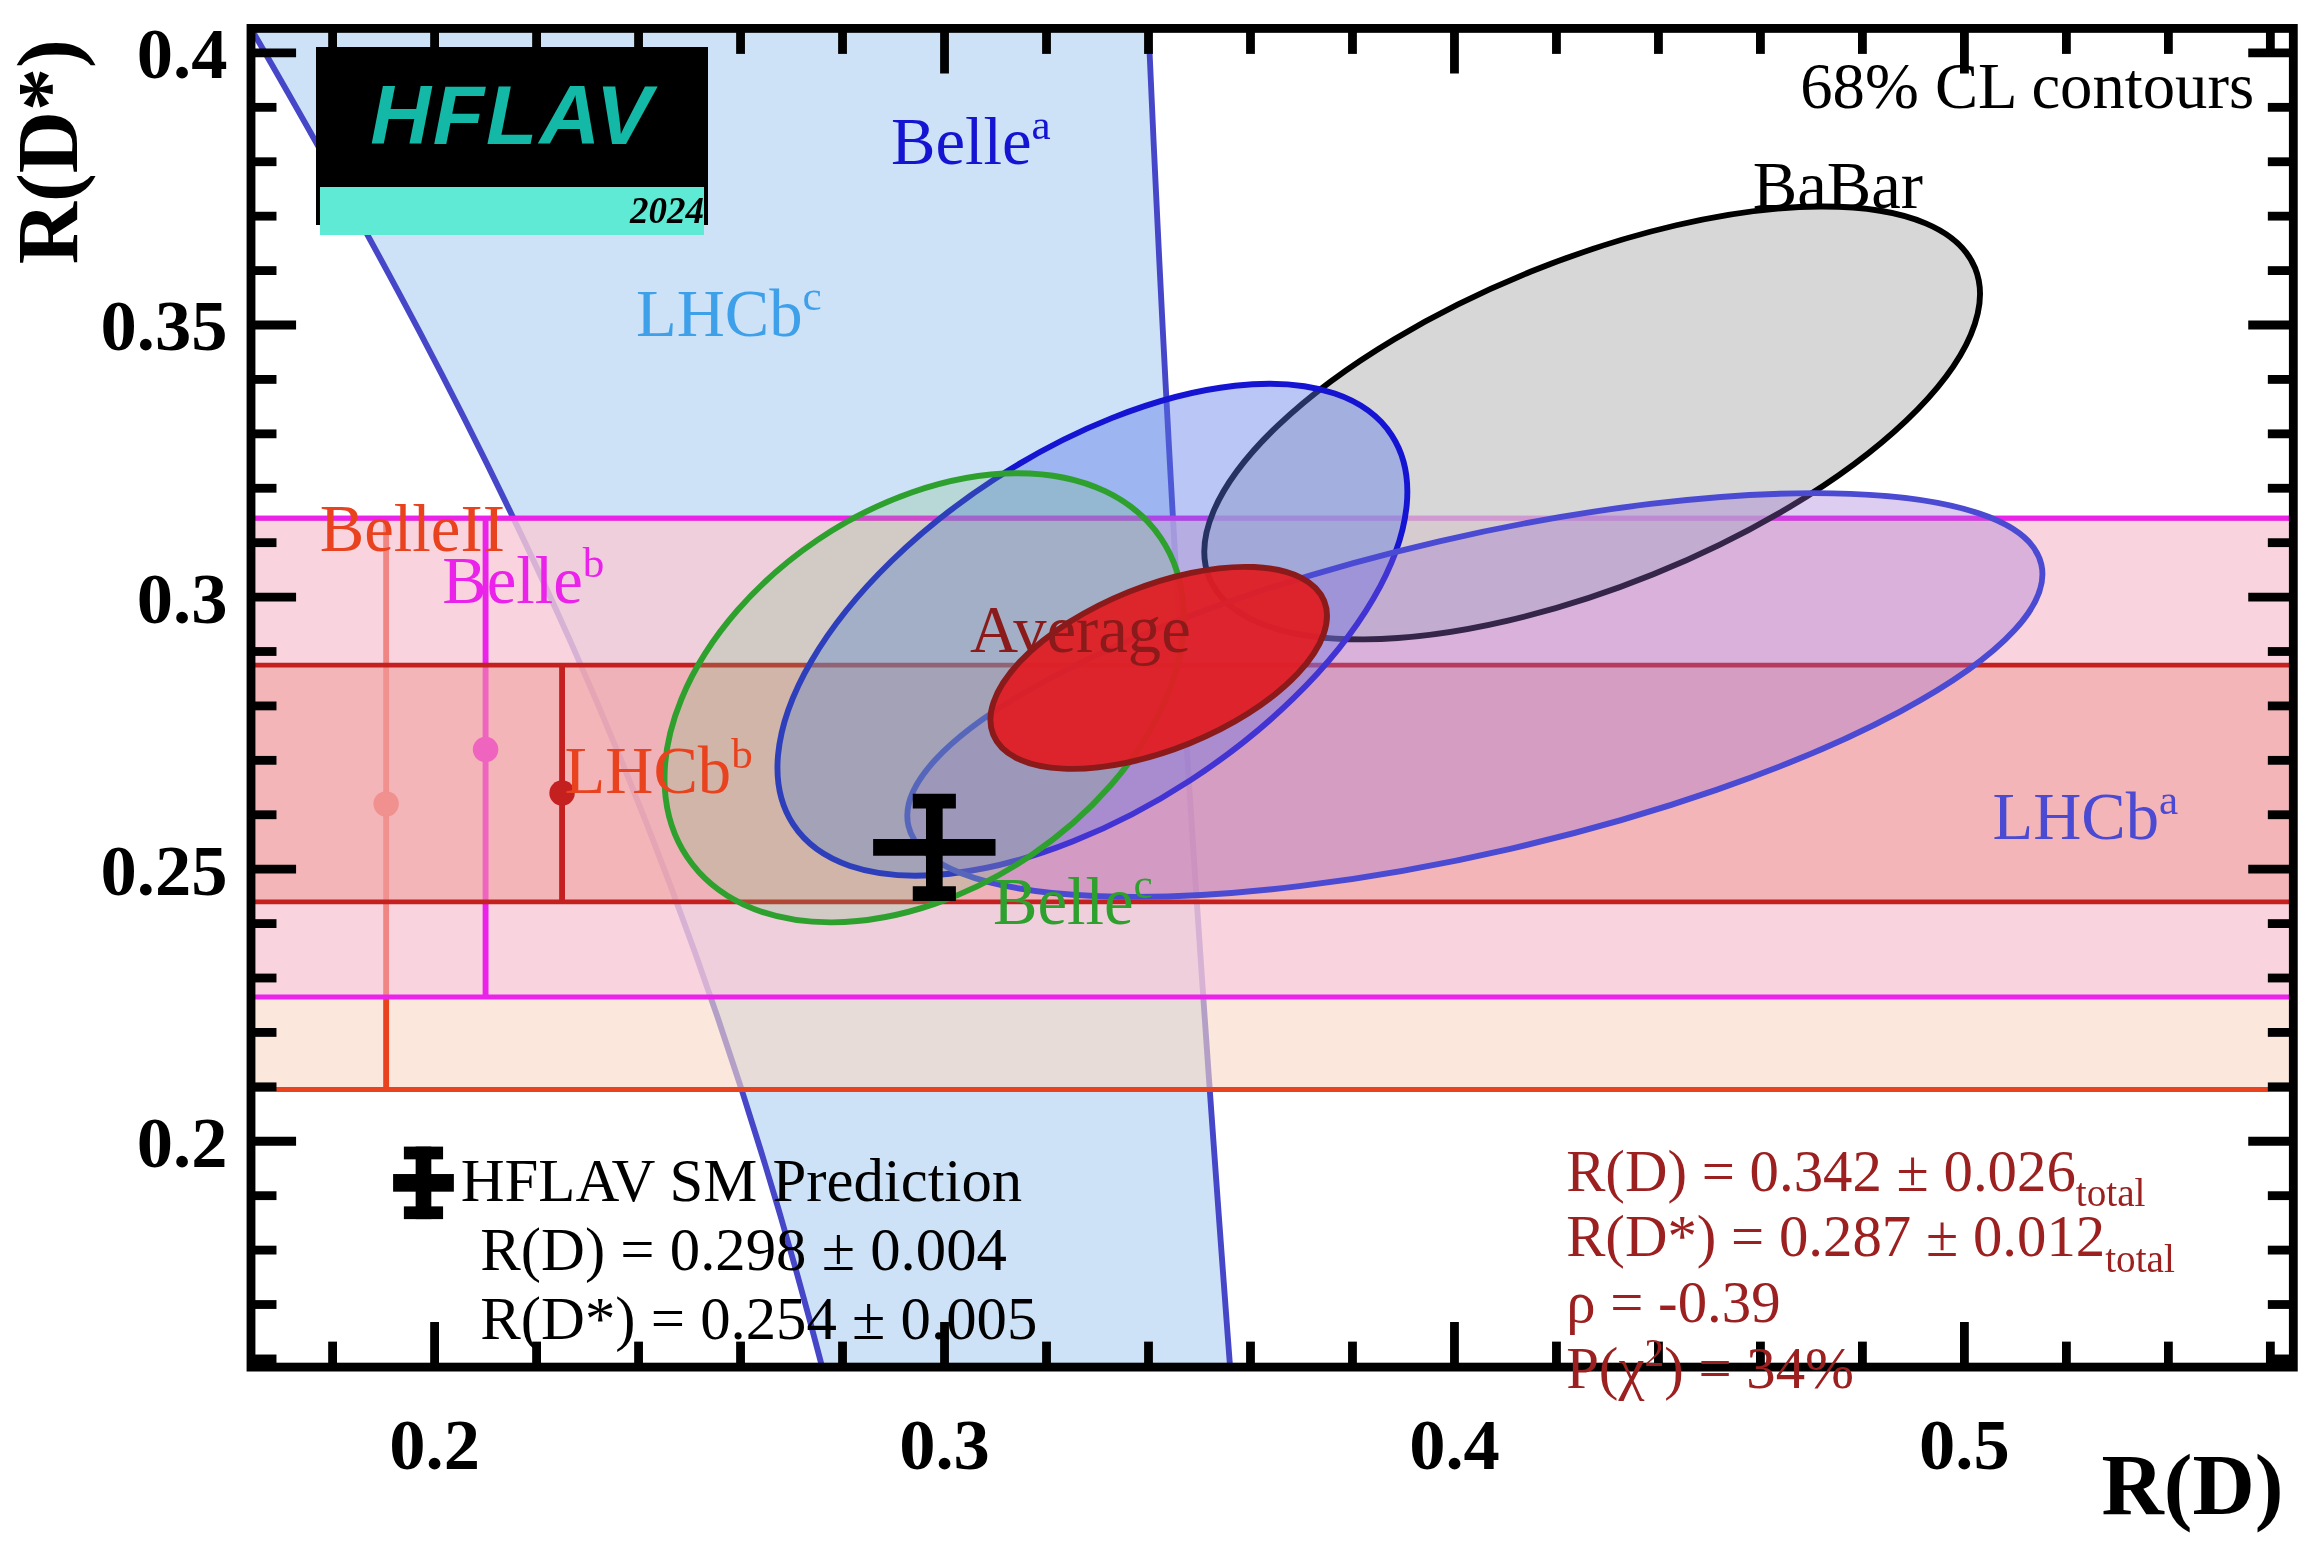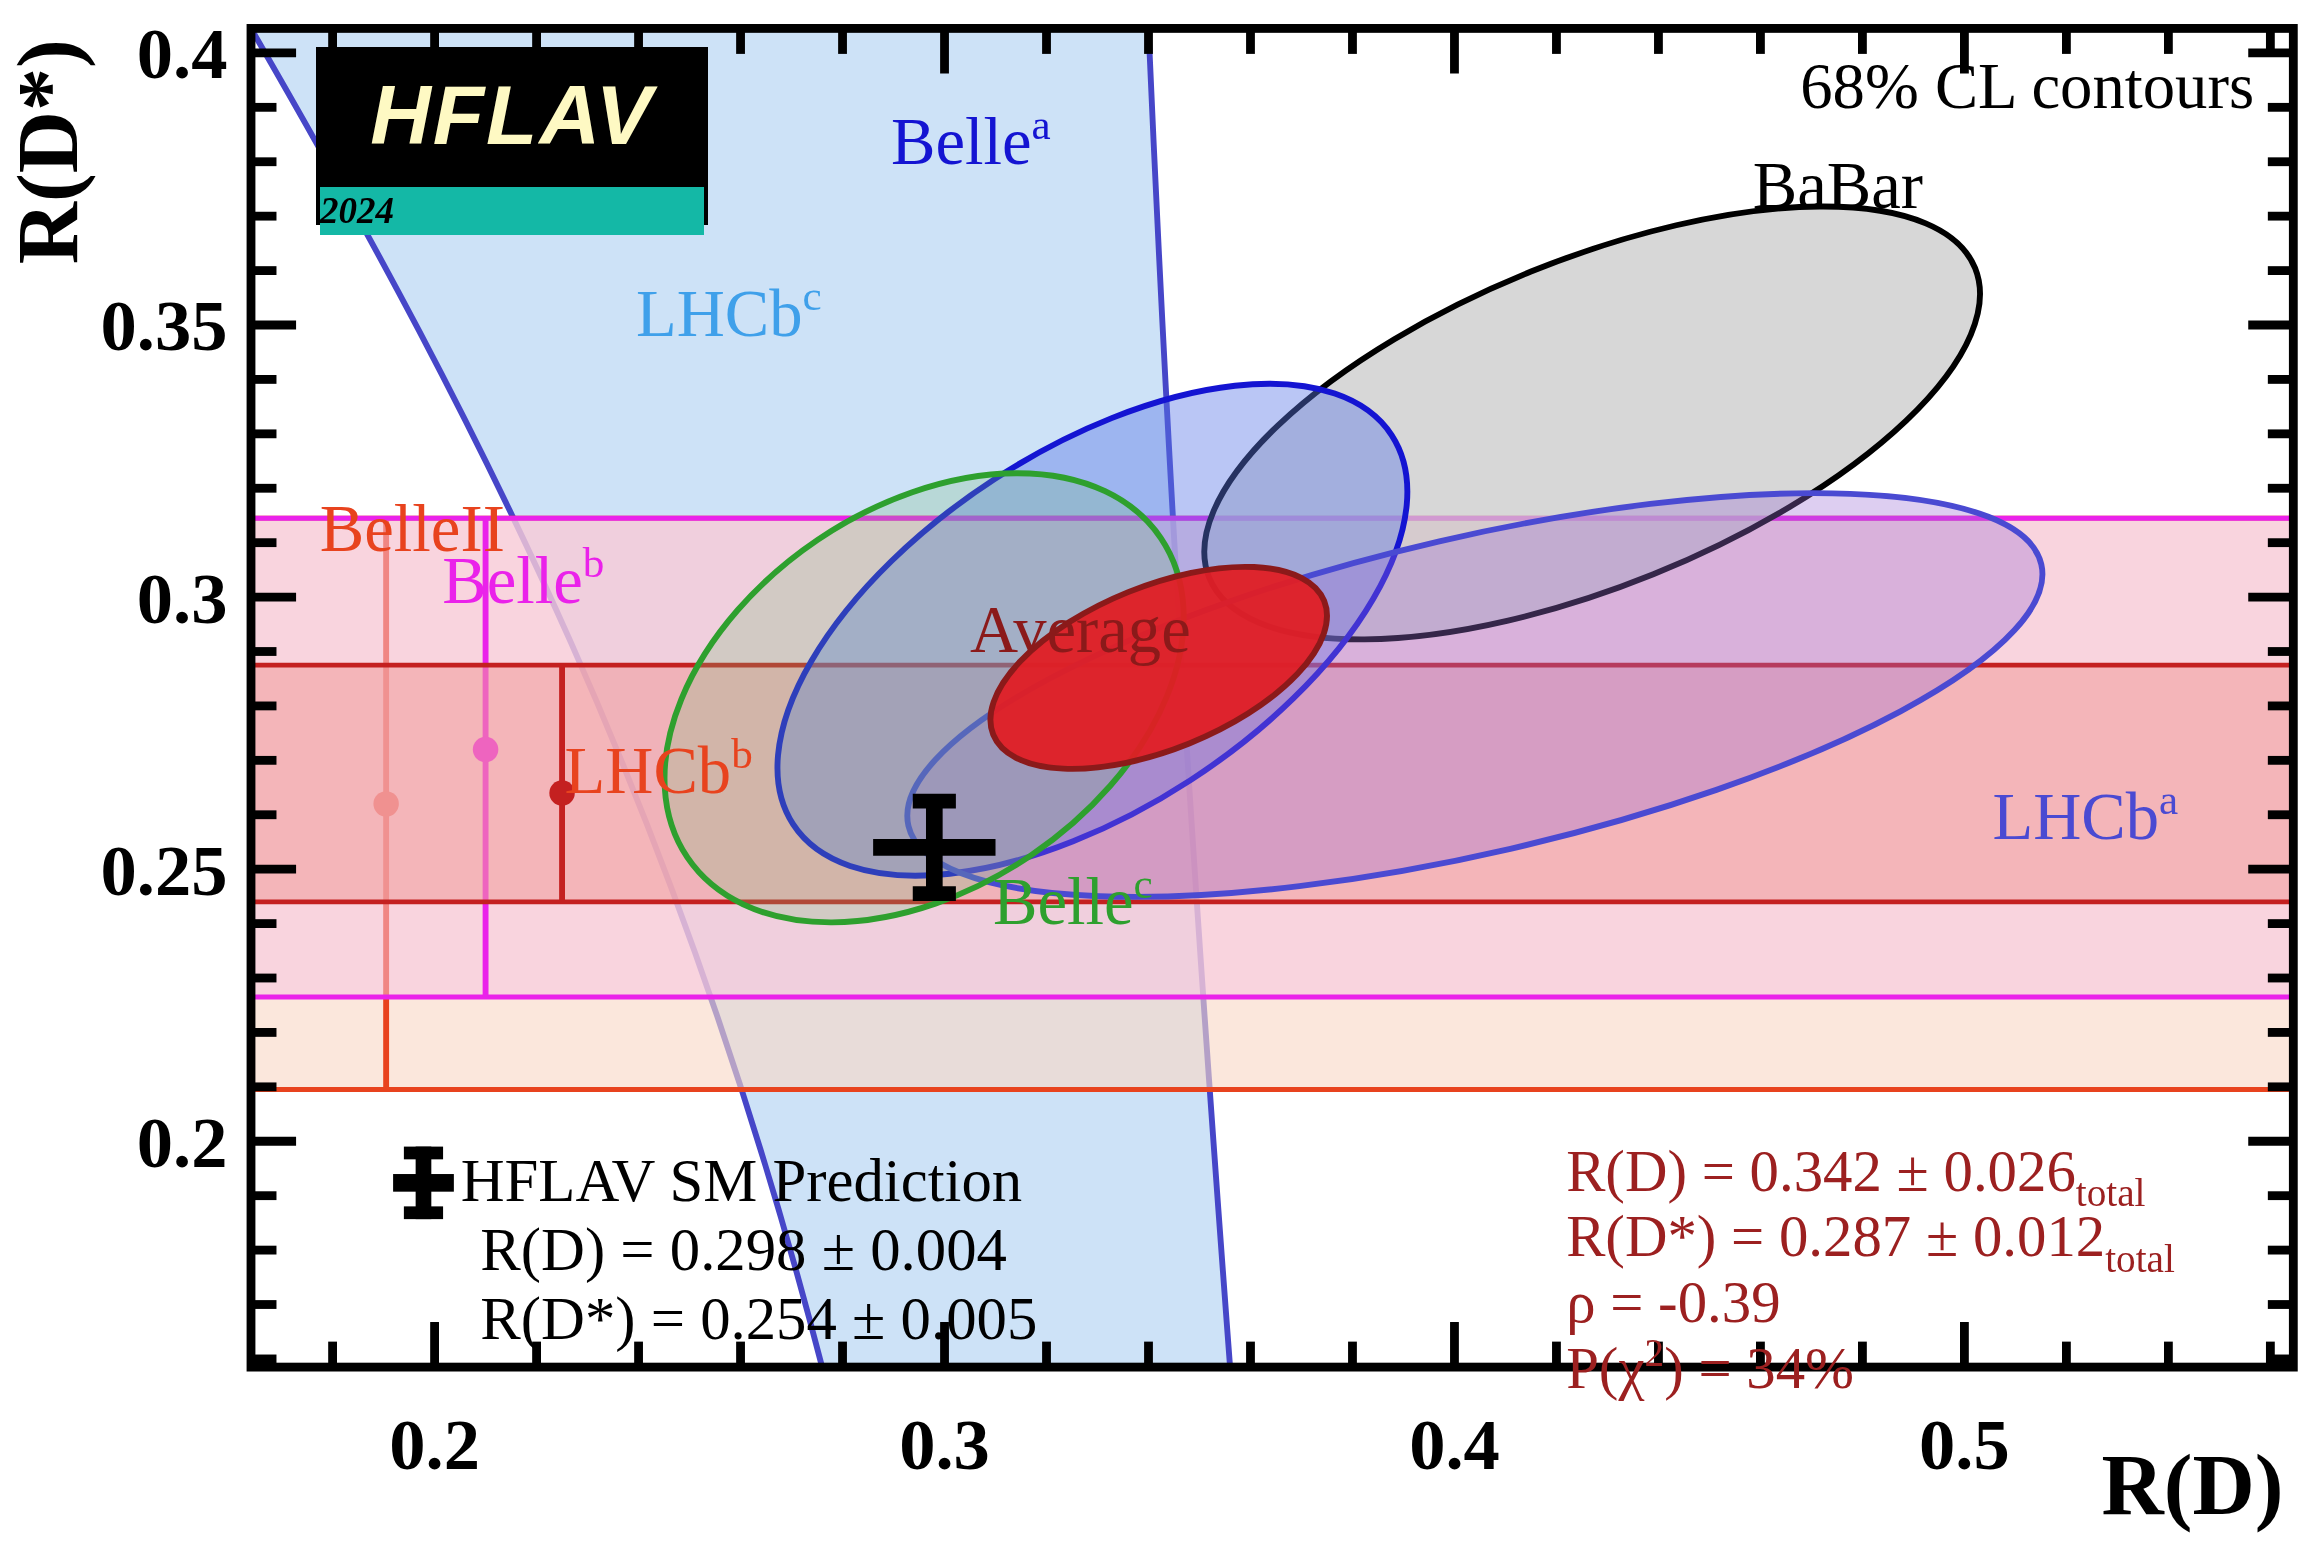--- a/index.html
+++ b/index.html
@@ -30,35 +30,35 @@
   .ann-text {
     font-family: "Liberation Serif", serif;
   }
   .logo-box {
     position: absolute;
     border: 4.9px solid #000000;
     background: #000000;
     box-sizing: border-box;
   }
   .logo-main {
-    color: #fef9c3;
+    color: #14b8a6;
     font-family: "Liberation Sans", sans-serif;
     font-style: italic;
     font-weight: 700;
     letter-spacing: 2px;
     text-align: center;
     line-height: 1;
   }
   .logo-year {
-    background: #14b8a6;
+    background: #5eead4;
     color: #000000;
     font-family: "Liberation Serif", serif;
     font-style: italic;
     font-weight: 700;
-    text-align: left;
+    text-align: right;
     line-height: 1;
   }
 </style>
 </head>
 <body>
 
 <div id="page">
 
   <svg id="chart-svg" width="2315" height="1568" viewBox="0 0 2362 1600">
     <defs>

